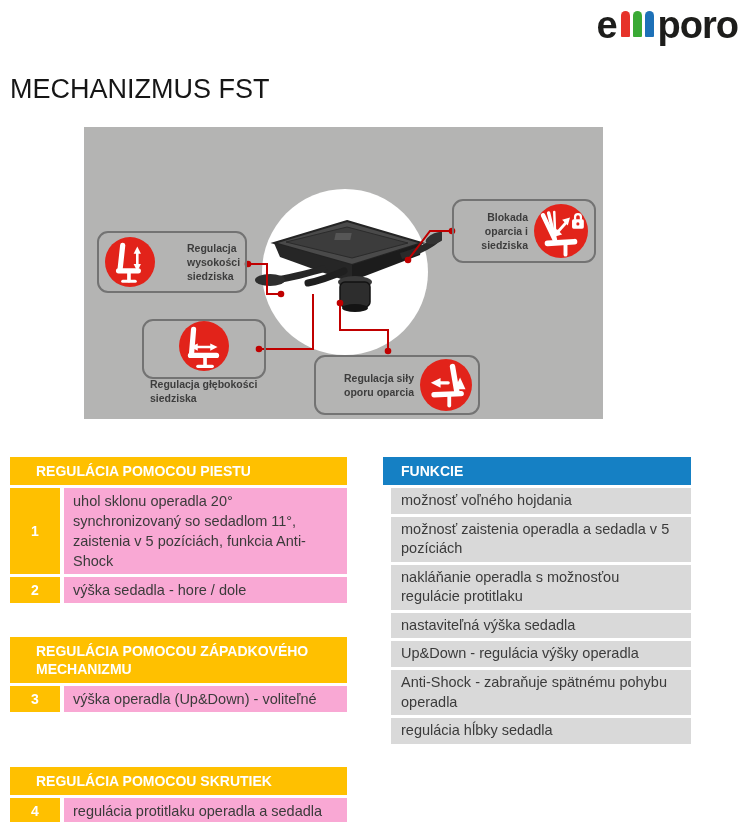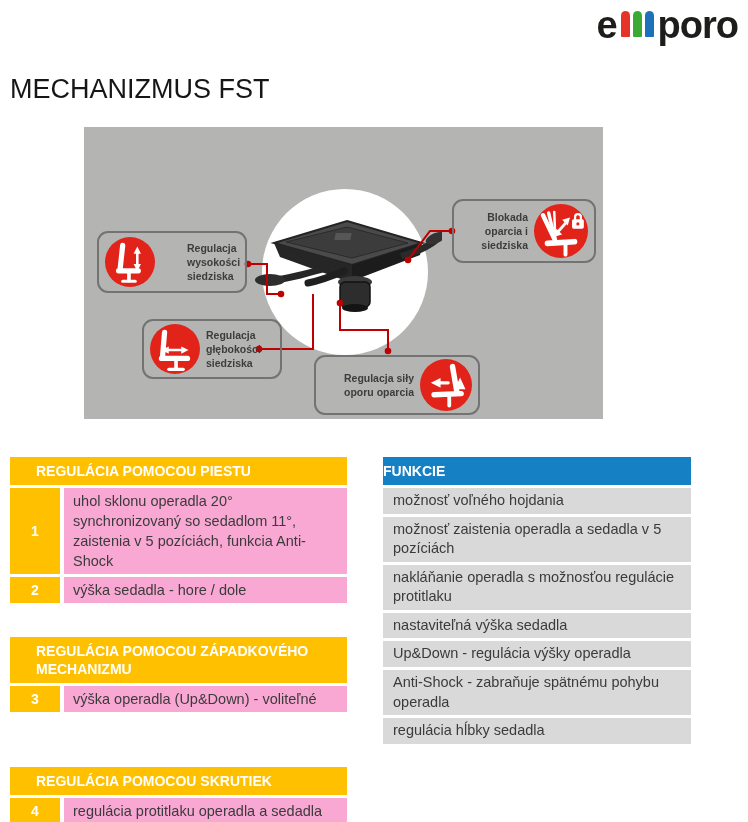--- a/index.html
+++ b/index.html
@@ -20,43 +20,43 @@
   .panel{position:absolute;left:84px;top:127px;width:519px;height:292px;background:#b4b4b3;}
   .white-circle{position:absolute;left:178px;top:62px;width:166px;height:166px;
                 border-radius:50%;background:#ffffff;}
   .mech{position:absolute;left:168px;top:86px;width:190px;height:115px;}
   .lines{position:absolute;left:0;top:0;width:519px;height:292px;pointer-events:none;}
 
   .callout{position:absolute;border:2px solid #737373;border-radius:11px;
            display:flex;align-items:center;gap:6px;padding:0 6px;box-sizing:border-box;}
   .callout .lbl{flex:1;font-size:10.5px;font-weight:700;color:#3d3d3d;line-height:1.35;}
   .co-height{left:13px;top:104px;width:150px;height:62px;gap:32px;}
-  .co-depth{left:58px;top:192px;width:140px;height:60px;}
+  .co-depth{left:58px;top:192px;width:124px;height:60px;flex-direction:column;}
   .co-force{left:230px;top:228px;width:166px;height:60px;}
   .co-force .lbl{text-align:right;}
   .co-lock{left:368px;top:72px;width:144px;height:64px;}
   .co-lock .lbl{text-align:right;}
   .pictogram{flex:0 0 auto;display:block;}
 
   
   .spec{position:absolute;left:10px;width:337px;}
   .t1{top:457px;} .t2{top:637px;} .t3{top:747px;margin-top:20px;}
   .spec-header{background:#FFC000;color:#ffffff;font-weight:700;font-size:14px;
                padding:5px 26px;line-height:1.3;}
   .spec-row{display:flex;margin-top:3px;}
   .spec-num{width:50px;background:#FFC000;color:#ffffff;font-weight:700;font-size:14px;
             display:flex;align-items:center;justify-content:center;flex:0 0 auto;margin-right:4px;}
   .spec-text{flex:1;background:#f9a8d4;color:#3b3b3b;font-size:14.5px;
              padding:3px 9px;line-height:1.38;}
 
   
   .func{position:absolute;left:383px;top:457px;width:308px;}
-  .func-header{background:#1580C4;color:#ffffff;font-weight:700;font-size:14px;padding:6px 0;}
+  .func-header{background:#1580C4;color:#ffffff;font-weight:700;font-size:14px;padding:6px 18px;}
   .func-item{background:#D9D9D9;color:#3b3b3b;font-size:14.5px;padding:3px 10px;
-             margin-top:3px;line-height:1.35;}
+             margin-top:3px;line-height:1.35;margin-left:8px;}
 </style>
 </head>
 <body>
 
 <div id="page">
 
   <div class="logo">
     <span>e</span>
     <span class="logo-m">
       <i class="m-red"></i>

